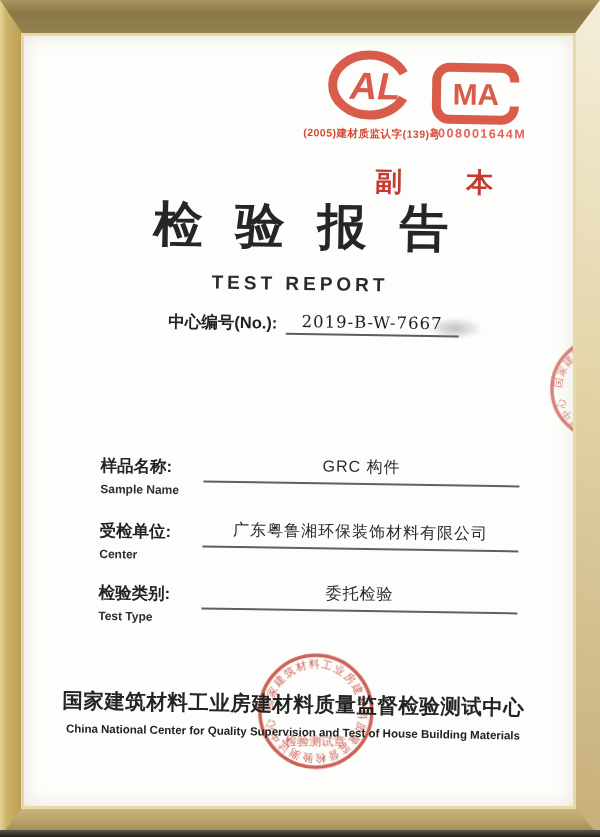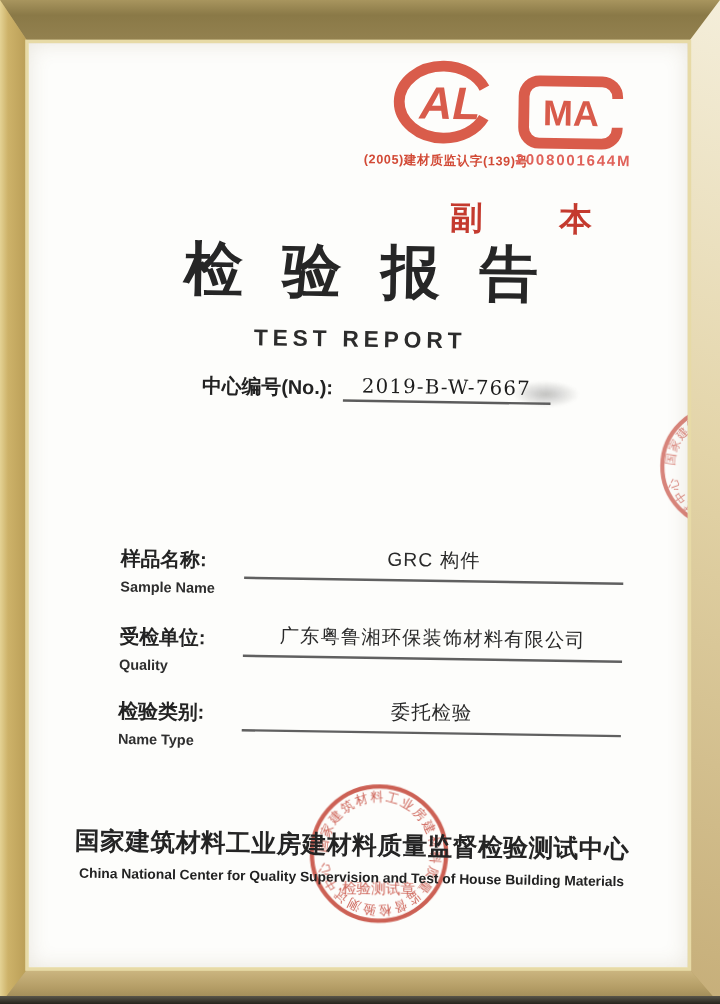--- a/index.html
+++ b/index.html
@@ -114,26 +114,26 @@
         </text>
       </svg>
 
       <div class="field f1">
         <span class="zh">样品名称:</span>
         <span class="en">Sample Name</span>
         <span class="val">GRC 构件</span>
       </div>
       <div class="field f2">
         <span class="zh">受检单位:</span>
-        <span class="en">Quality</span>
+        <span class="en">Center</span>
         <span class="val">广东粤鲁湘环保装饰材料有限公司</span>
       </div>
       <div class="field f3">
         <span class="zh">检验类别:</span>
-        <span class="en">Name Type</span>
+        <span class="en">Test Type</span>
         <span class="val">委托检验</span>
       </div>
 
       <svg class="seal seal-bottom" viewBox="0 0 120 120">
         <defs>
           <path id="ringB" d="M60,60 m-43,0 a43,43 0 1,1 86,0 a43,43 0 1,1 -86,0"></path>
         </defs>
         <circle cx="60" cy="60" r="55" fill="none" stroke="#c0392b" stroke-width="3.5"></circle>
         <text font-size="10.5" fill="#c0392b" letter-spacing="1.5">
           <textPath href="#ringB">国家建筑材料工业房建材料质量监督检验测试中心</textPath>

